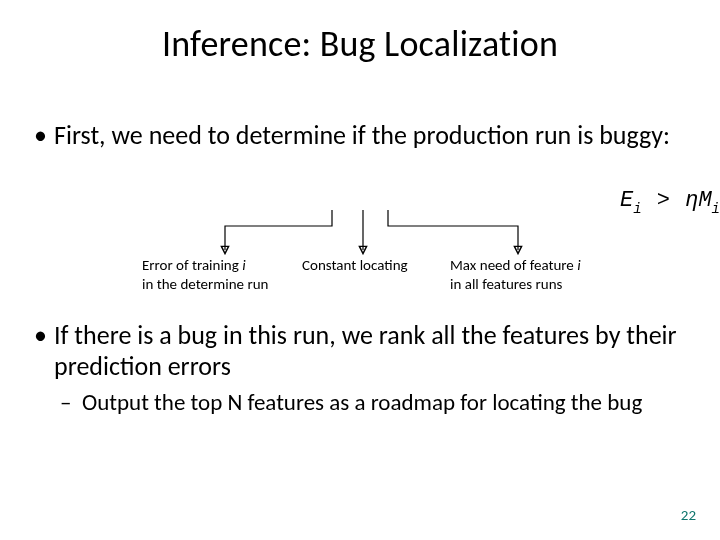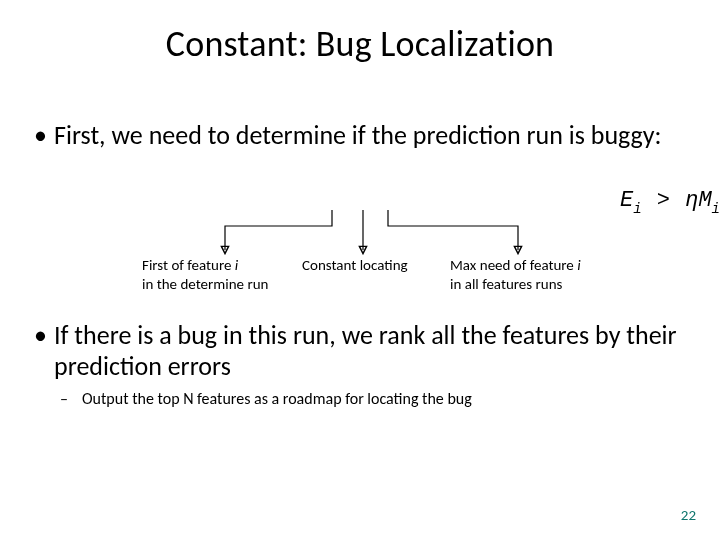--- a/index.html
+++ b/index.html
@@ -54,21 +54,21 @@
     font-size: 26px;
   }
   ul.sub {
     margin: 8px 0 0 0;
     padding: 0;
     list-style: none;
   }
   ul.sub > li {
     position: relative;
     padding-left: 28px;
-    font-size: 16px;
+    font-size: 23px;
     line-height: 1.2;
   }
   ul.sub > li::before {
     content: "–";
     position: absolute;
     left: 6px;
     top: 0;
   }
   .formula {
     position: absolute;
@@ -130,25 +130,25 @@
     top: 320px;
     left: 30px;
     right: 30px;
   }
 </style>
 </head>
 <body>
 
 <div class="slide">
 
-  <div class="title">Constant: Bug Localization</div>
+  <div class="title">Inference: Bug Localization</div>
 
   <div class="body">
     <ul class="top">
-      <li>First, we need to determine if the prediction run is buggy:</li>
+      <li>First, we need to determine if the production run is buggy:</li>
     </ul>
   </div>
 
   <div class="formula">
     <span>E</span><span class="sub">i</span>
     <span style="font-style:normal; padding:0 2px">&gt;</span>
     <span class="eta">η</span><span>M</span><span class="sub">i</span>
   </div>
 
   <svg class="leaders" viewBox="0 0 720 60" preserveAspectRatio="none">
@@ -160,21 +160,21 @@
     <path d="M388,0 L388,16 L518,16 L518,40" marker-end="url(#arr)"></path>
     <defs>
       <marker id="arr" markerWidth="8" markerHeight="8" refX="4" refY="4" orient="auto">
         <path d="M1,1 L7,4 L1,7 Z" fill="#000"></path>
       </marker>
     </defs>
   </svg>
 
   <div class="labels">
     <div class="lab lab1">
-      <span>First of feature </span><span class="it">i</span><br>
+      <span>Error of training </span><span class="it">i</span><br>
       <span> in the determine run</span>
     </div>
     <div class="lab lab2">Constant locating</div>
     <div class="lab lab3">
       <span>Max need of feature </span><span class="it">i</span><br>
       <span> in all features runs</span>
     </div>
   </div>
 
   <div class="bullet2-wrap">

